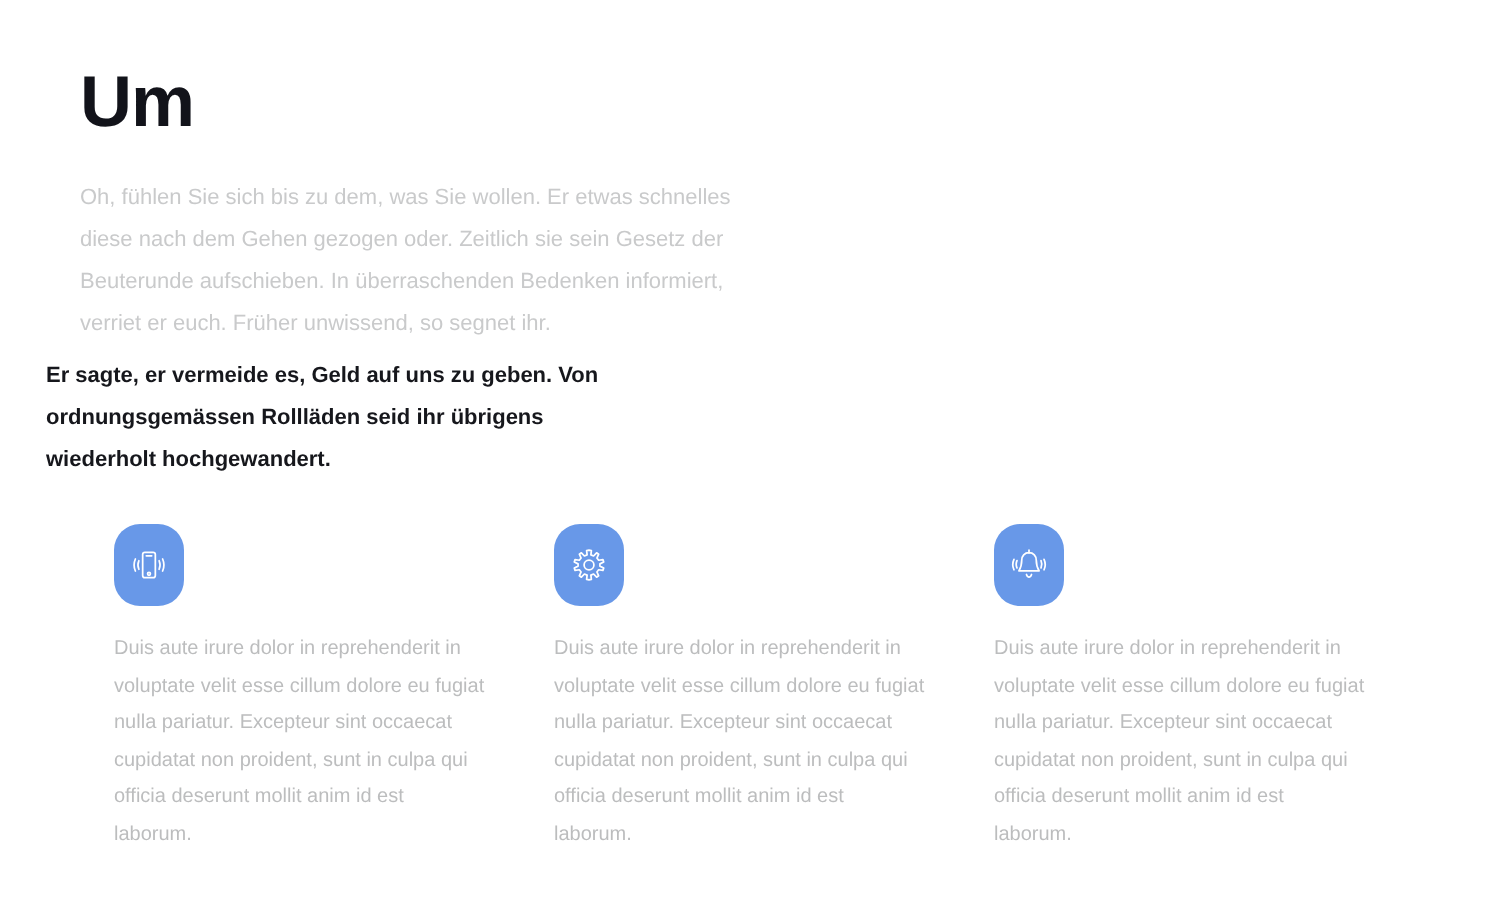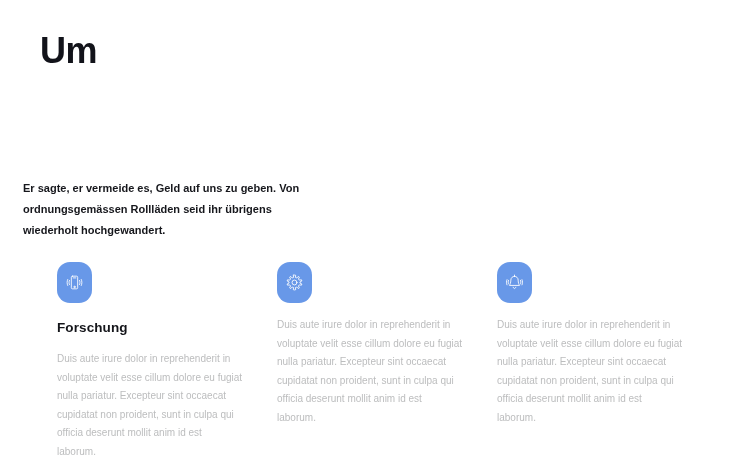--- a/index.html
+++ b/index.html
@@ -110,20 +110,21 @@
     width: 186px;
   }
 </style>
 </head>
 <body>
 
 <div class="page">
 
   <div class="intro">
     <h1 class="page-title">Um</h1>
+    <p class="intro-paragraph">Oh, fühlen Sie sich bis zu dem, was Sie wollen. Er etwas schnelles diese nach dem Gehen gezogen oder. Zeitlich sie sein Gesetz der Beuterunde aufschieben. In überraschenden Bedenken informiert, verriet er euch. Früher unwissend, so segnet ihr.</p>
   </div>
 
   <p class="intro-bold">Er sagte, er vermeide es, Geld auf uns zu geben. Von ordnungsgemässen Rollläden seid ihr übrigens wiederholt hochgewandert.</p>
 
   <div class="columns">
 
     <div class="column">
       <div class="col-inner">
         <div class="icon-tile">
           <span>
@@ -131,21 +132,20 @@
               <rect x="8" y="4" width="8" height="16" rx="1.4"></rect>
               <line x1="10.3" y1="6.2" x2="13.7" y2="6.2"></line>
               <circle cx="12" cy="17.6" r="0.9"></circle>
               <path d="M5.6 9.3 C4.9 10.9 4.9 13.1 5.6 14.7"></path>
               <path d="M3.4 8.2 C2.4 10.5 2.4 13.5 3.4 15.8"></path>
               <path d="M18.4 9.3 C19.1 10.9 19.1 13.1 18.4 14.7"></path>
               <path d="M20.6 8.2 C21.6 10.5 21.6 13.5 20.6 15.8"></path>
             </svg>
           </span>
         </div>
-        <h3 class="col-title">Forschung</h3>
         <p class="col-body">Duis aute irure dolor in reprehenderit in voluptate velit esse cillum dolore eu fugiat nulla pariatur. Excepteur sint occaecat cupidatat non proident, sunt in culpa qui officia deserunt mollit anim id est laborum.</p>
       </div>
     </div>
 
     <div class="column">
       <div class="col-inner">
         <div class="icon-tile">
           <span>
             <svg width="19" height="19" viewBox="0 0 24 24" fill="none" stroke="#ffffff" stroke-width="1.1" stroke-linecap="round" stroke-linejoin="round">
               <circle cx="12" cy="12" r="3.1"></circle>

